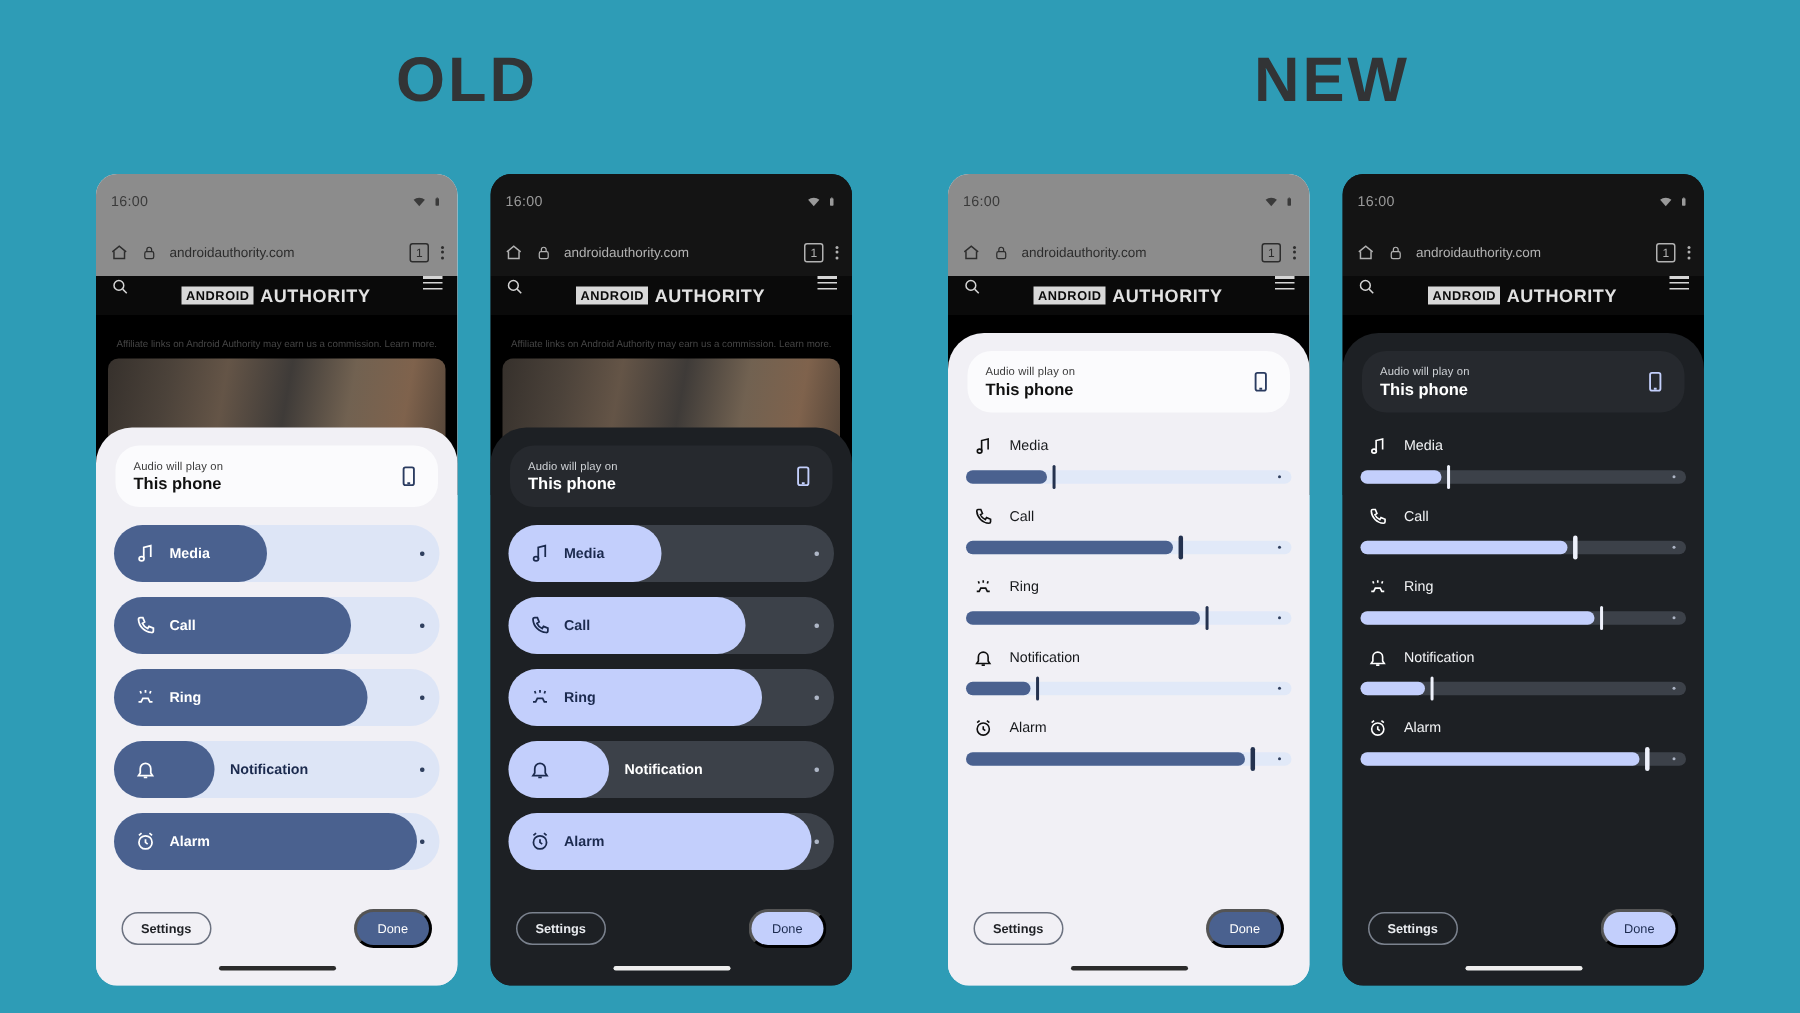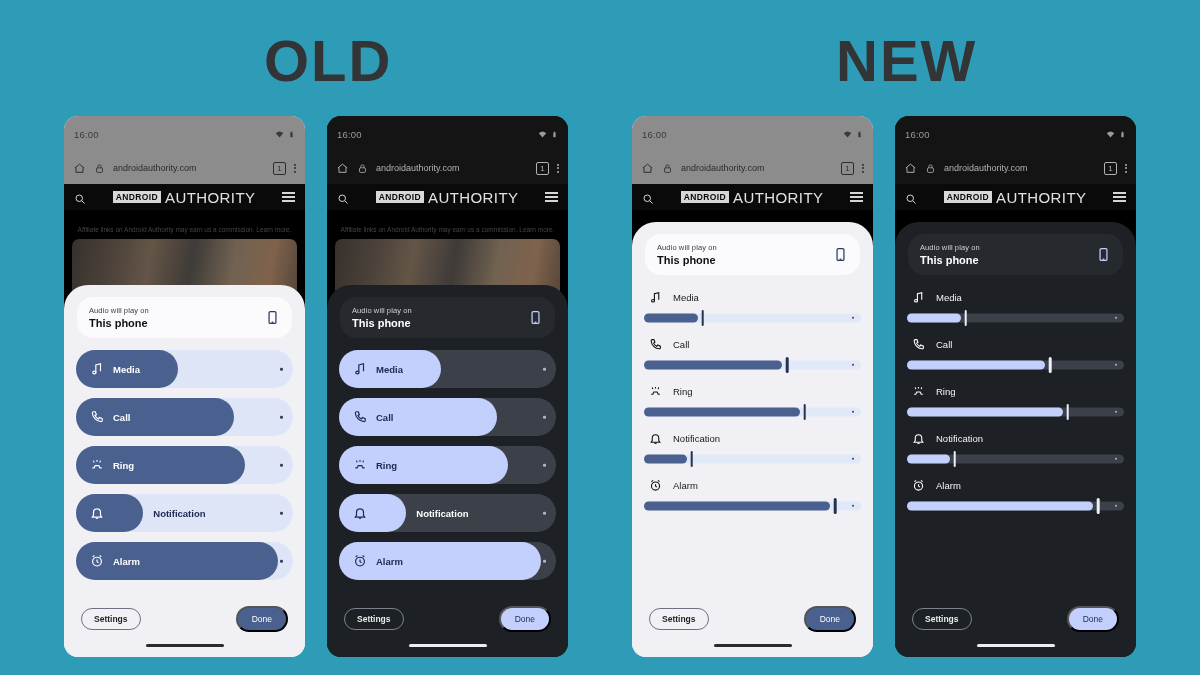--- a/index.html
+++ b/index.html
@@ -6,21 +6,21 @@
   html, body {
     width: 1200px; height: 675px;
     overflow: hidden;
     font-family: "Liberation Sans", sans-serif;
   }
   body { background: #2e9cb6; position: relative; }
 
   
   .heading {
     position: absolute;
-    font-size: 58px;
+    font-size: 42px;
     font-weight: bold;
     letter-spacing: 2px;
     color: #323436;
     line-height: 1;
   }
   #heading-old { left: 264px; top: 32px; }
   #heading-new { left: 836px; top: 32px; }
 
   
   .phone {
@@ -64,30 +64,30 @@
     border: 1.2px solid currentColor; border-radius: 2px;
     width: 13px; height: 13px; font-size: 8px;
     display: flex; align-items: center; justify-content: center;
   }
   .kebab { display: flex; flex-direction: column; gap: 1.5px; align-items: center; }
   .kebab i { width: 2px; height: 2px; border-radius: 50%; background: currentColor; display: block; }
 
   
   .sitehdr {
     height: 26px; background: #0a0a0a;
-    display: flex; align-items: center; padding: 0 10px;
+    display: flex; padding: 0 10px;
   }
   .sitelogo { margin: 0 auto; display: flex; align-items: center; gap: 4px; }
   .sitelogo .boxed {
     background: #d8d8d8; color: #0a0a0a;
     font-size: 8.5px; font-weight: bold; letter-spacing: .4px;
     padding: 1px 3px;
   }
   .sitelogo .plain {
-    color: #e2e2e2; font-size: 15px; font-weight: normal; letter-spacing: .4px;
+    color: #e2e2e2; font-size: 12px; font-weight: bold; letter-spacing: .4px;
   }
   .hamburger { display: flex; flex-direction: column; gap: 2.2px; }
   .hamburger i { width: 13px; height: 1.6px; background: #d5d5d5; display: block; }
 
   
   .sitebody { position: relative; background: #000; height: 120px; overflow: hidden; }
   .affiliate {
     color: #454545; font-size: 6.5px; text-align: center;
     padding: 16px 8px 6px;
   }

